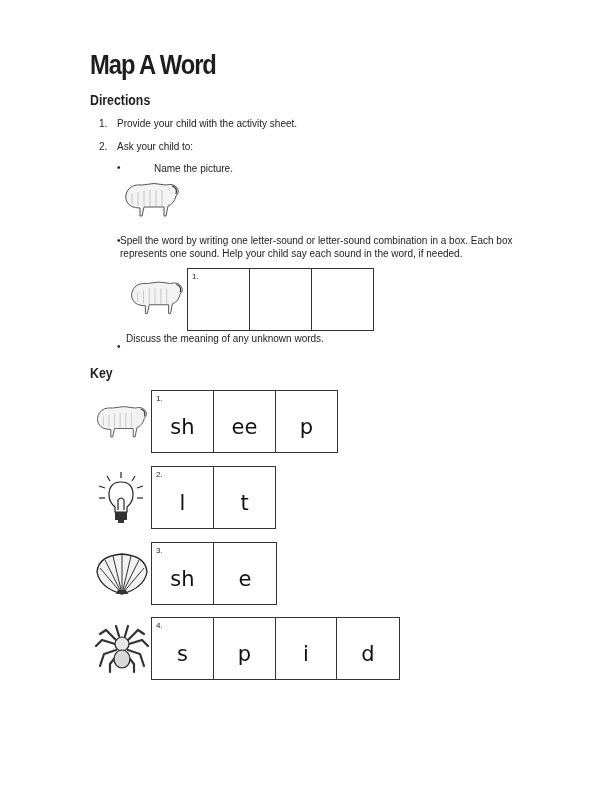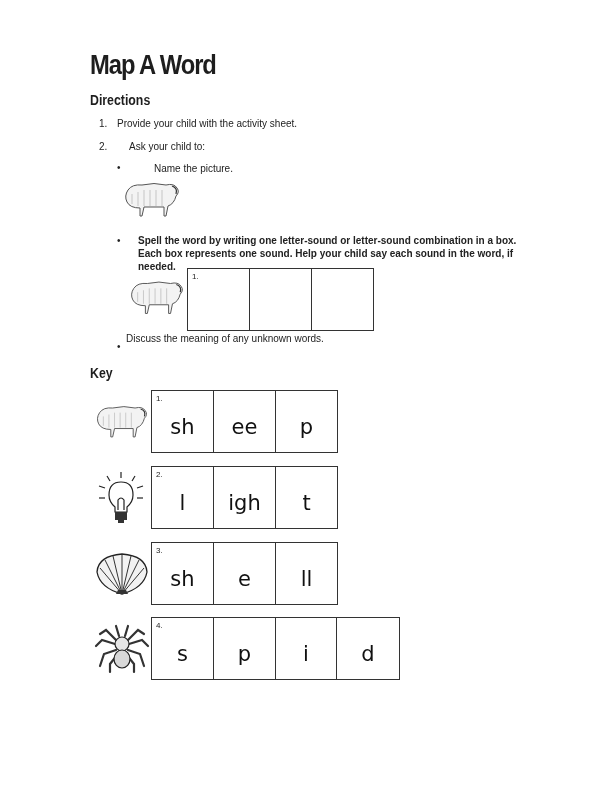--- a/index.html
+++ b/index.html
@@ -19,33 +19,33 @@
 <body>
 
 <div class="title">Map A Word</div>
 
 <div class="h2" style="left:90px;top:92px;">Directions</div>
 
 <span class="num" style="left:99px;top:118px;">1.</span>
 <span class="txt" style="left:117px;top:117px;">Provide your child with the activity sheet.</span>
 
 <span class="num" style="left:99px;top:141px;">2.</span>
-<span class="txt" style="left:129px;top:140px;">Ask your child to:</span>
+<span class="txt" style="left:117px;top:140px;">Ask your child to:</span>
 
 <span class="bullet" style="left:117px;top:162px;">•</span>
 <span class="txt" style="left:126px;top:162px;padding-left:28px;">Name the picture.</span>
 
 <svg class="pic" style="left:122px;top:180px;" width="60" height="40" viewBox="0 0 60 40">
   <path d="M6 10 Q10 4 20 5 Q32 2 44 5 Q52 3 55 8 Q58 12 54 16 Q52 24 46 26 L44 36 L42 36 L42 27 L22 27 L20 36 L18 36 L18 28 Q8 28 5 22 Q2 16 6 10 Z" fill="#f3f3f3" stroke="#555" stroke-width="1"></path>
   <path d="M10 14 L10 24 M16 12 L16 26 M22 10 L22 26 M28 10 L28 26 M34 10 L34 26 M40 10 L40 26" stroke="#aaa" stroke-width="0.6"></path>
   <path d="M50 6 Q56 8 54 14" fill="none" stroke="#333" stroke-width="1.2"></path>
 </svg>
 
 <span class="bullet" style="left:117px;top:235px;">•</span>
-<span class="txt" style="left:138px;top:234px;width:405px;font-weight:bold;">Spell the word by writing one letter-sound or letter-sound combination in a box. Each box represents one sound. Help your child say each sound in the word, if needed.</span>
+<span class="txt" style="left:120px;top:234px;width:405px;">Spell the word by writing one letter-sound or letter-sound combination in a box. Each box represents one sound. Help your child say each sound in the word, if needed.</span>
 
 <svg class="pic" style="left:128px;top:277px;" width="58" height="42" viewBox="0 0 60 40">
   <path d="M6 10 Q10 4 20 5 Q32 2 44 5 Q52 3 55 8 Q58 12 54 16 Q52 24 46 26 L44 36 L42 36 L42 27 L22 27 L20 36 L18 36 L18 28 Q8 28 5 22 Q2 16 6 10 Z" fill="#f3f3f3" stroke="#555" stroke-width="1"></path>
   <path d="M10 14 L10 24 M16 12 L16 26 M22 10 L22 26 M28 10 L28 26 M34 10 L34 26 M40 10 L40 26" stroke="#aaa" stroke-width="0.6"></path>
   <path d="M50 6 Q56 8 54 14" fill="none" stroke="#333" stroke-width="1.2"></path>
 </svg>
 <div class="grid" style="left:187px;top:268px;height:61px;">
   <div class="cell" style="width:62px;">
       <span class="cell-num">1.</span>
       <span></span>
@@ -94,23 +94,20 @@
     <path d="M21 40 L21 30 Q24 26 27 30 L27 40"></path>
   </g>
   <rect x="18" y="42" width="12" height="8" fill="#333"></rect>
   <rect x="21" y="50" width="6" height="3" fill="#333"></rect>
 </svg>
 <div class="grid" style="left:151px;top:466px;height:61px;">
   <div class="cell" style="width:62px;">
       <span class="cell-num">2.</span>
       <span>l</span>
     </div>
-  <div class="cell" style="width:62px;">
-      <span>igh</span>
-    </div>
   <div class="cell" style="width:61px;">
       <span>t</span>
     </div>
 </div>
 
 <svg class="pic" style="left:94px;top:550px;" width="56" height="46" viewBox="0 0 56 46">
   <path d="M28 44 Q6 38 3 22 Q4 6 28 4 Q52 6 53 22 Q50 38 28 44 Z" fill="#f2f2f2" stroke="#222" stroke-width="1.3"></path>
   <g stroke="#333" stroke-width="1" fill="none">
     <path d="M28 44 L6 18"></path>
       <path d="M28 44 L11 10"></path>
@@ -122,23 +119,20 @@
   </g>
   <path d="M22 44 L34 44 L32 40 L24 40 Z" fill="#333"></path>
 </svg>
 <div class="grid" style="left:151px;top:542px;height:61px;">
   <div class="cell" style="width:62px;">
       <span class="cell-num">3.</span>
       <span>sh</span>
     </div>
   <div class="cell" style="width:62px;">
       <span>e</span>
-    </div>
-  <div class="cell" style="width:61px;">
-      <span>ll</span>
     </div>
 </div>
 
 <svg class="pic" style="left:94px;top:622px;" width="56" height="52" viewBox="0 0 56 52">
   <g stroke="#333" stroke-width="2.2" fill="none" stroke-linecap="round">
     <path d="M22 18 L12 8 L6 12"></path>
       <path d="M34 18 L44 8 L50 12"></path>
     <path d="M21 22 L8 18 L2 24"></path>
       <path d="M35 22 L48 18 L54 24"></path>
     <path d="M22 28 L10 32 L6 44"></path>

